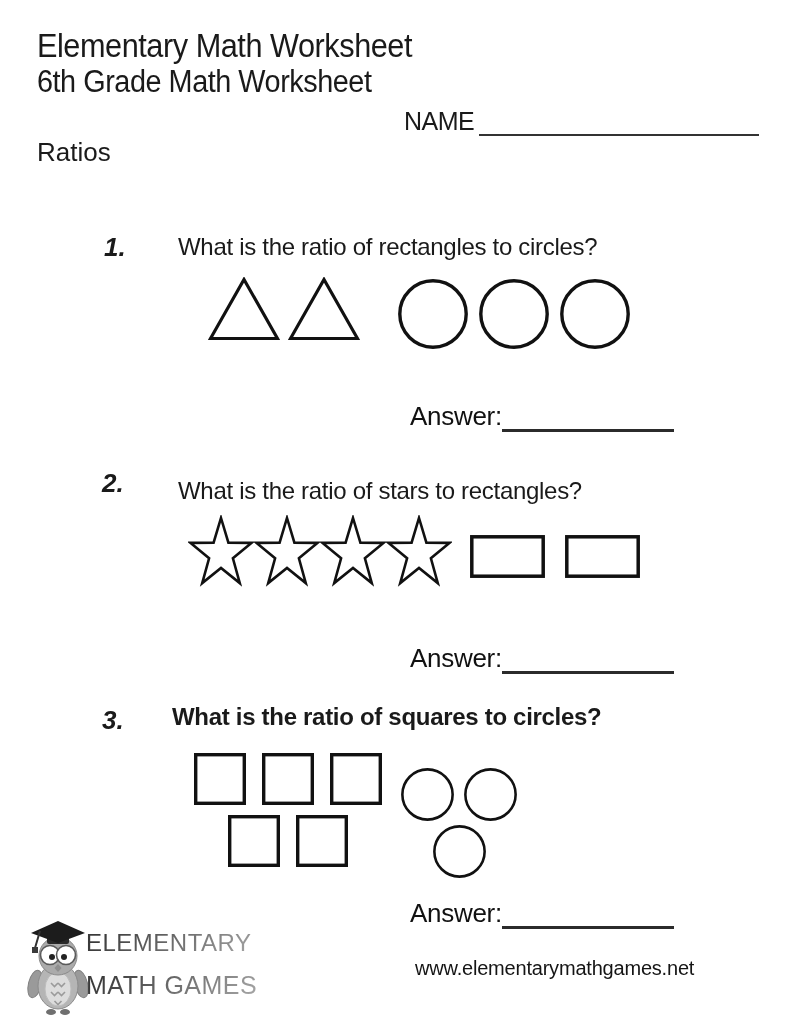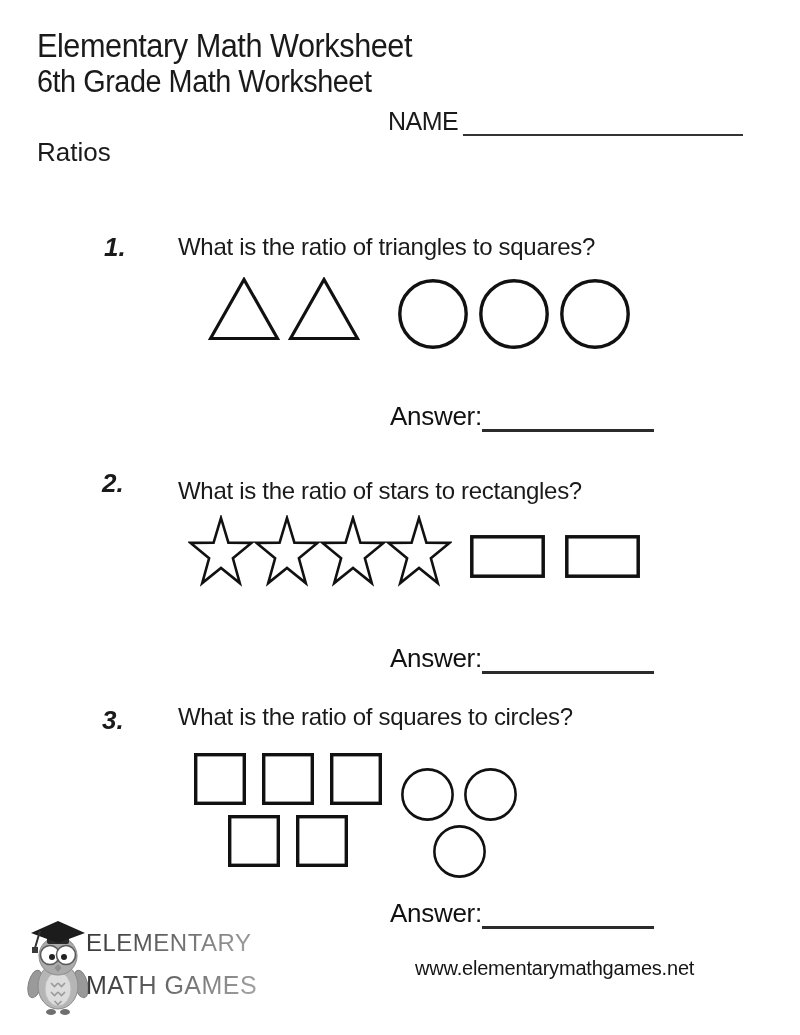--- a/index.html
+++ b/index.html
@@ -7,41 +7,41 @@
     position:relative;width:800px;height:1035px;background:#ffffff;
     margin:0 auto;overflow:hidden;
     font-family:"Liberation Sans","DejaVu Sans",sans-serif;color:#1a1a1a;
   }
   .abs{position:absolute;}
 
   
   .title1{left:37px;top:27px;font-size:33px;letter-spacing:-.5px;transform:scaleX(.93);transform-origin:left top;white-space:nowrap;}
   .title2{left:37px;top:64px;font-size:31px;letter-spacing:-.5px;transform:scaleX(.93);transform-origin:left top;white-space:nowrap;}
   .topic{left:37px;top:109px;font-size:26px;margin-top:28px;}
-  .name-row{left:388px;top:107px;display:flex;align-items:flex-end;}
+  .name-row{left:404px;top:107px;display:flex;align-items:flex-end;}
   .name-label{font-size:25px;letter-spacing:-.5px;}
   .name-line{width:280px;height:27px;border-bottom:2.5px solid #333;margin-left:5px;}
 
   
   .q-number{font-style:italic;font-weight:bold;font-size:26px;line-height:1.1;}
   .q-text{font-size:24px;letter-spacing:-.3px;line-height:1.15;white-space:nowrap;}
   #q1-num{left:104px;top:233px;} #q1-text{left:178px;top:233px;}
   #q2-num{left:102px;top:469px;} #q2-text{left:178px;top:477px;}
-  #q3-num{left:102px;top:706px;} #q3-text{left:178px;top:703px;}
+  #q3-num{left:102px;top:706px;} #q3-text{left:172px;top:703px;font-weight:bold;}
 
   .shape-group{position:absolute;display:flex;align-items:flex-start;}
   .g-q1-a{left:208px;top:277px;column-gap:8px;}
   .g-q1-b{left:398px;top:279px;column-gap:11px;}
   .g-q2-a{left:188px;top:515px;column-gap:0px;}
   .g-q2-b{left:470px;top:535px;column-gap:20px;}
   .g-q3-a{left:190px;top:753px;width:196px;flex-wrap:wrap;column-gap:16px;row-gap:10px;justify-content:center;}
   .g-q3-b{left:400px;top:768px;width:118px;flex-wrap:wrap;column-gap:10px;row-gap:4px;justify-content:center;}
   .shape{display:block;}
 
-  .answer-row{position:absolute;left:390px;display:flex;align-items:flex-end;text-align:center;}
+  .answer-row{position:absolute;left:410px;display:flex;align-items:flex-end;text-align:center;}
   #a1{top:401px;} #a2{top:643px;} #a3{top:898px;}
   .answer-label{font-size:26px;letter-spacing:-.3px;color:#111;}
   .answer-line{width:172px;height:27px;border-bottom:3px solid #2b2b2b;}
 
   
   .owl{left:26px;top:914px;}
   .logo-text-block{left:86px;top:931px;line-height:1;white-space:nowrap;}
   .logo-line{font-weight:normal;color:#666;}
   .logo-line1{font-size:24px;letter-spacing:.5px;}
   .logo-line2{font-size:25px;letter-spacing:.5px;margin-top:18px;}
@@ -60,21 +60,21 @@
 
   <div class="abs title1">Elementary Math Worksheet</div>
   <div class="abs title2">6th Grade Math Worksheet</div>
   <div class="abs topic">Ratios</div>
   <div class="abs name-row">
     <span class="name-label">NAME</span>
     <span class="name-line"></span>
   </div>
 
   <div class="abs q-number" id="q1-num">1.</div>
-  <div class="abs q-text" id="q1-text">What is the ratio of triangles to squares?</div>
+  <div class="abs q-text" id="q1-text">What is the ratio of rectangles to circles?</div>
   <div class="shape-group g-q1-a">
       <svg class="shape" width="72" height="64" viewBox="0 0 72 64" fill="none" stroke="#111111">
         <polygon points="36,2.5 69.5,61.5 2.5,61.5" stroke-width="3.2"></polygon>
       </svg>
       <svg class="shape" width="72" height="64" viewBox="0 0 72 64" fill="none" stroke="#111111">
         <polygon points="36,2.5 69.5,61.5 2.5,61.5" stroke-width="3.2"></polygon>
       </svg>
     </div>
   <div class="shape-group g-q1-b">
       <svg class="shape" width="70" height="70" viewBox="0 0 70 70" fill="none" stroke="#111111">

